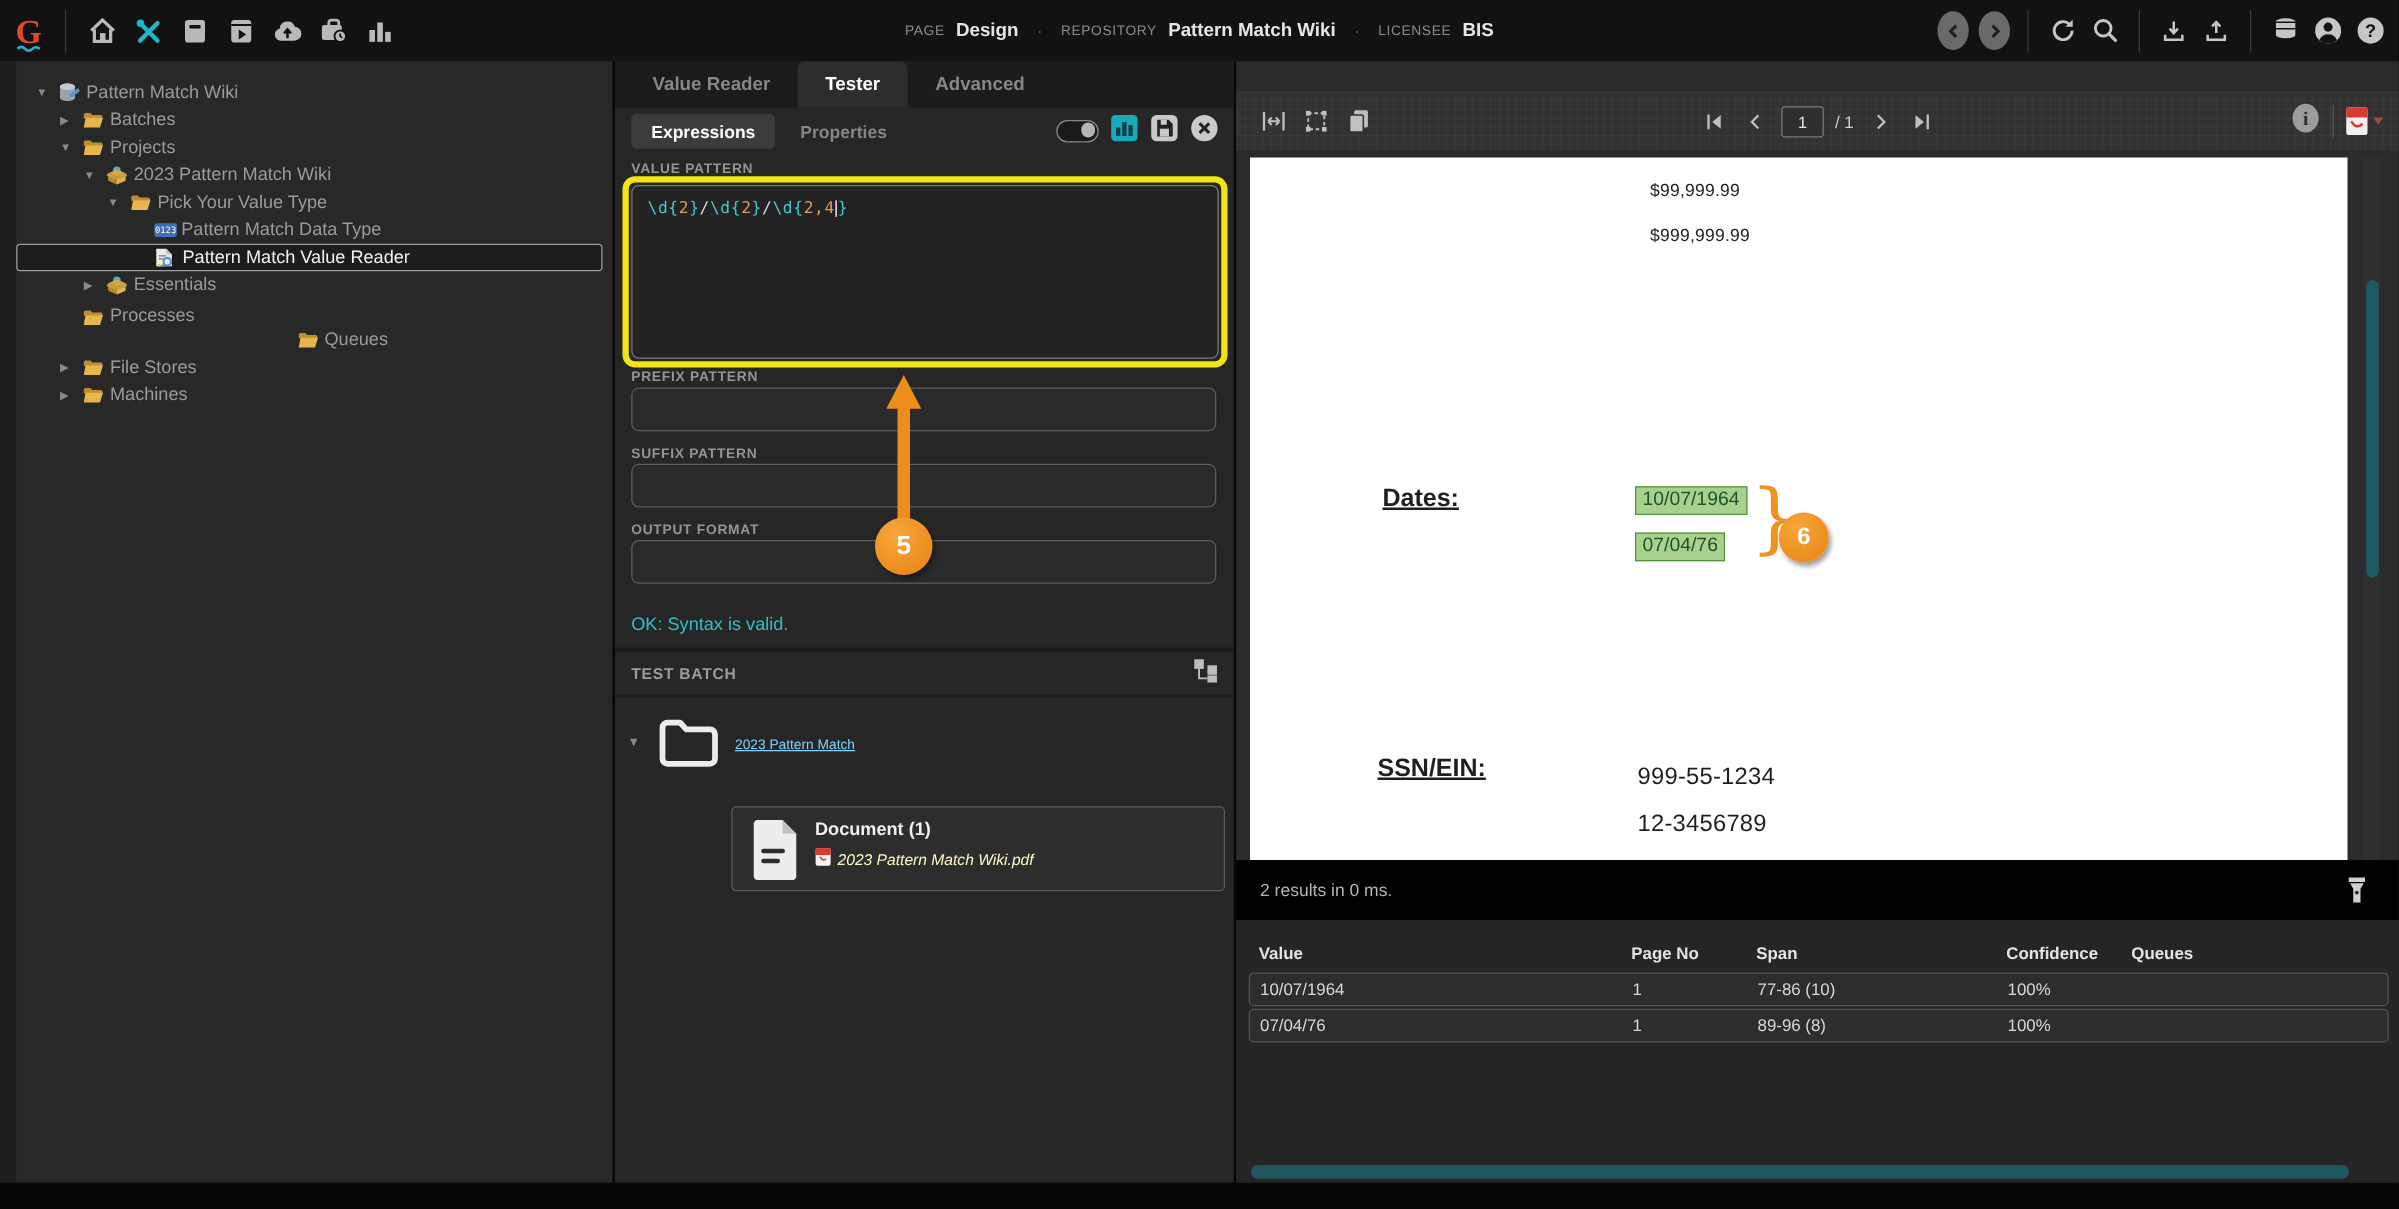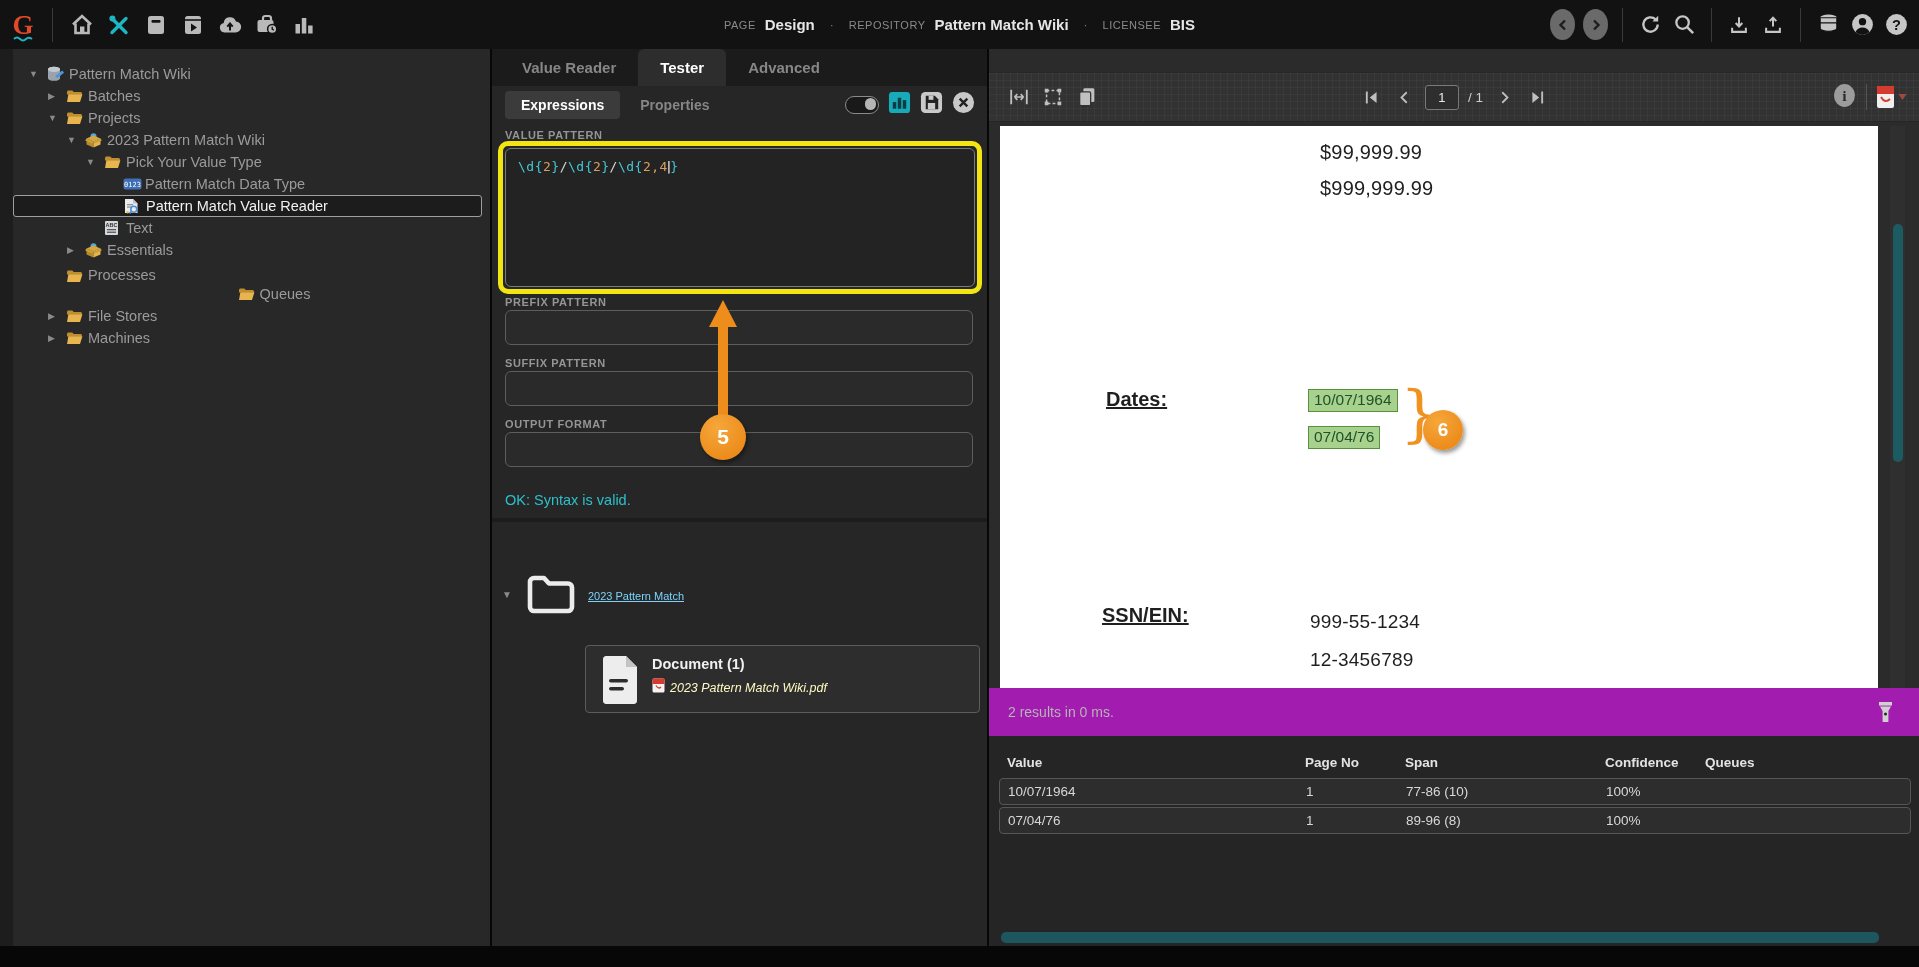--- a/index.html
+++ b/index.html
@@ -81,31 +81,31 @@
   .vt-btn { width:24px; height:24px; display:flex; align-items:center; justify-content:center; }
   #pager { position:absolute; left:50%; transform:translateX(-50%); display:flex; align-items:center; gap:9px; color:#bfbfbf; }
   #page-input { width:34px; height:25px; background:#2e2e2e; border:1px solid #7a7a7a; border-radius:3px; color:#eaeaea; text-align:center; font-size:13px; font-family:"Liberation Sans", sans-serif; }
   #page-total { font-size:13.5px; color:#cfcfcf; }
   .vt-right { position:absolute; right:12px; display:flex; align-items:center; gap:9px; }
   #doc-page { position:absolute; left:11px; top:77px; width:878px; height:562px; background:#ffffff; color:#1f1f1f; }
   #v-track { position:absolute; left:901px; top:77px; width:15px; height:562px; background:#2f2f2f; }
   #v-thumb { position:absolute; left:2.5px; top:98px; width:10px; height:238px; background:#1d5b63; border-radius:5px; }
 
   #doc-amounts { position:absolute; left:320px; top:8px; }
-  .doc-amount { font-size:20px; height:36px; line-height:36px; letter-spacing:.2px; }
+  .doc-amount { font-size:14px; height:36px; line-height:36px; letter-spacing:.2px; }
   #doc-dates-label { position:absolute; left:106px; top:262px; font-size:20px; font-weight:bold; text-decoration:underline; }
   #doc-dates { position:absolute; left:308px; top:263px; }
   .date-highlight { display:table; background:#a9d18e; border:1px solid #56923e; color:#1c5329; font-size:15.5px; padding:1px 5px 2px; margin-bottom:14px; }
   #doc-brace { position:absolute; left:400px; top:250px; font-family:"DejaVu Serif", serif; font-size:62px; color:#f0921f; line-height:76px; font-weight:normal; }
   #ann6-badge { left:423px; top:284px; width:40px; height:40px; font-size:19px; }
   #doc-ssn-label { position:absolute; left:102px; top:478px; font-size:20px; font-weight:bold; text-decoration:underline; }
   #doc-ssn-values { position:absolute; left:310px; top:484px; }
   .ssn-value { font-size:19px; height:38px; line-height:24px; letter-spacing:.2px; }
 
-  #results-bar { position:absolute; left:0; top:639px; width:100%; height:48px; background:#a21caf; display:flex; align-items:center; }
+  #results-bar { position:absolute; left:0; top:639px; width:100%; height:48px; background:#000000; display:flex; align-items:center; }
   #results-summary { margin-left:19px; font-size:14px; color:#b5b5b5; }
   #flashlight-btn { position:absolute; right:22px; color:#d0d0d0; width:24px; height:24px; display:flex; align-items:center; justify-content:center; }
   #results-area { position:absolute; left:0; top:687px; width:100%; height:210px; background:#252525; }
   .results-grid { display:grid; grid-template-columns:298px 100px 200px 100px 1fr; align-items:center; }
   #results-header-row { position:absolute; left:0; top:13px; width:100%; height:26px; padding-left:18px; font-size:13.5px; font-weight:bold; color:#e3e3e3; }
   #results-rows { position:absolute; left:10px; top:42px; width:912px; }
   .result-row { height:27px; background:#2d2d2d; border:1px solid #565656; border-radius:4px; padding-left:8px; margin-bottom:2px; font-size:13.5px; color:#d8d8d8; }
   #h-thumb { position:absolute; left:12px; top:883px; width:878px; height:11px; background:#1d565e; border-radius:5px; }
 </style>
 </head>
@@ -320,32 +320,20 @@
             <path d="M1 1h8l4.5 4.5V15H1z" fill="#e9ebee"></path>
             <path d="M9 1l4.5 4.5H9z" fill="#bdc2c9"></path>
             <rect x="3" y="6" width="6" height="1.3" fill="#8b9097"></rect>
             <rect x="3" y="8.4" width="5" height="1.3" fill="#8b9097"></rect>
             <circle cx="9.8" cy="11.3" r="3" fill="none" stroke="#4d8fd0" stroke-width="1.6"></circle>
             <line x1="7.3" y1="13.6" x2="5.6" y2="15.3" stroke="#4d8fd0" stroke-width="1.8"></line>
             <circle cx="3.6" cy="14.2" r="1.3" fill="#e8c33c"></circle>
           </svg>
         </span>
         <span class="tree-label">Pattern Match Value Reader</span>
-      </div>
-      <div class="tree-row" style="padding-left: 73px;">
-        <span class="tree-arrow"></span>
-        <span class="tree-icon">
-          <svg width="15" height="16" viewBox="0 0 15 16">
-            <rect x="1" y="1" width="13" height="14" rx="1" fill="#d6d8db"></rect>
-            <text x="7.5" y="7" text-anchor="middle" font-size="5.5" font-weight="bold" fill="#2f2f2f" font-family="Liberation Sans, sans-serif">ABC</text>
-            <rect x="3" y="9" width="9" height="1.3" fill="#55585c"></rect>
-            <rect x="3" y="11.6" width="9" height="1.3" fill="#55585c"></rect>
-          </svg>
-        </span>
-        <span class="tree-label">Text</span>
       </div>
       <div class="tree-row" style="padding-left: 54px;">
         <span class="tree-arrow">▶</span>
         <span class="tree-icon">
           <svg width="17" height="16" viewBox="0 0 17 16">
             <circle cx="8.5" cy="4.2" r="3" fill="#57a7d8"></circle>
             <path d="M1.5 6.5 8.5 3.5l7 3-7 3z" fill="#d8a741"></path>
             <path d="M1.5 6.5l7 3v6l-7-3z" fill="#b98a2c"></path>
             <path d="M15.5 6.5l-7 3v6l7-3z" fill="#e4b54f"></path>
             <path d="M1.5 6.5l-1.3 2 7 3 1.3-2z" fill="#caa03a"></path>
@@ -446,20 +434,29 @@
   <div class="field-input" style="top:383px;"></div>
 
   <div id="status-msg">OK: Syntax is valid.</div>
 
   <div id="ann5-tri"></div>
   <div id="ann5-shaft"></div>
   <div id="ann5-badge" class="ann-badge">5</div>
 
   <div id="mid-divider"></div>
 
+  <div id="testbatch-header">
+    <span id="testbatch-title">TEST BATCH</span>
+    <span id="testbatch-icon"><svg width="21" height="21" viewBox="0 0 22 22">
+          <rect x="1.5" y="1.5" width="8" height="8" fill="currentColor"></rect>
+          <rect x="12.5" y="6.5" width="8" height="8" fill="currentColor"></rect>
+          <rect x="12.5" y="15" width="8" height="6" fill="currentColor"></rect>
+          <path d="M5.5 9.5v8h7" stroke="currentColor" stroke-width="1.6" fill="none"></path>
+        </svg></span>
+  </div>
 
   <span id="folder-arrow">▼</span>
   <span id="folder-icon"><svg width="50" height="42" viewBox="0 0 50 42">
         <path d="M4 9c0-2.2 1.8-4 4-4h10l5 5.5h19c2.2 0 4 1.8 4 4V34c0 2.2-1.8 4-4 4H8c-2.2 0-4-1.8-4-4z" fill="none" stroke="#ececec" stroke-width="4.6" stroke-linejoin="round"></path>
       </svg></span>
   <span id="folder-label">2023 Pattern Match</span>
 
   <div id="doc-card">
     <span id="doc-card-icon"><svg width="40" height="52" viewBox="0 0 40 52">
           <path d="M3 5c0-1.6 1.3-3 3-3h20l11 11v34c0 1.6-1.4 3-3 3H6c-1.7 0-3-1.4-3-3z" fill="#ededed"></path>

